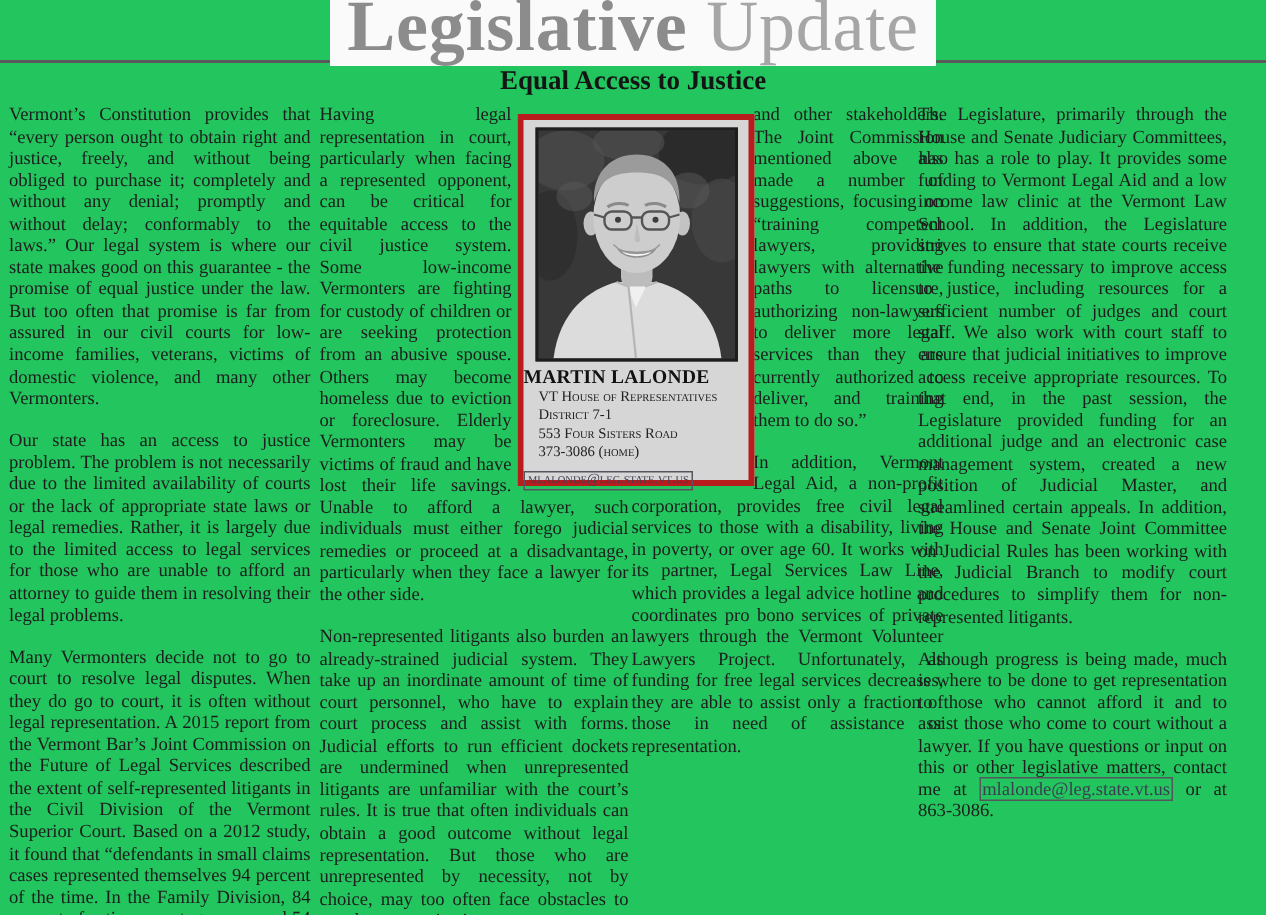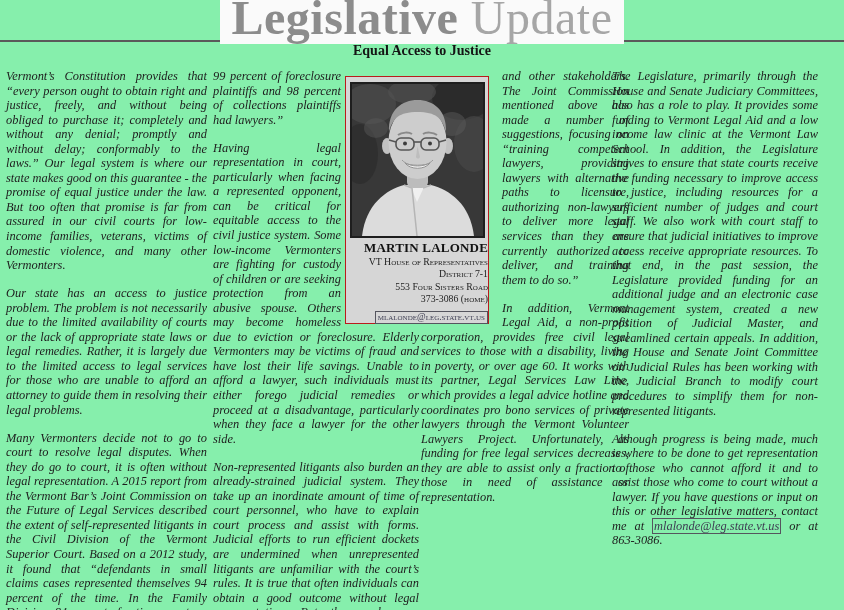--- a/index.html
+++ b/index.html
@@ -1,49 +1,49 @@
 <!DOCTYPE html>
 <html><head>
 <meta charset="utf-8">
 <style>
   html,body{margin:0;padding:0;background:#e9e9e9;}
   .page{
     position:relative;width:844px;height:610px;margin:0 auto;
-    background:#86efac;overflow:hidden;
+    background:#22c55e;overflow:hidden;
     font-family:"Liberation Serif", serif;color:#1c1c1c;
   }
   
   .masthead-rule{position:absolute;top:40px;left:0;width:844px;height:0;
     border-top:2px solid #5a5a5a;z-index:1;}
   .masthead-title{position:absolute;top:-10px;left:0;width:100%;text-align:center;
     margin:0;font-weight:normal;font-size:48px;letter-spacing:.5px;z-index:2;line-height:56px;}
   .masthead-title .mask{background:#fafafa;padding:0 12px;}
   .title-bold{font-weight:bold;color:#8c8c8c;}
   .title-light{color:#a6a6a6;}
   .subtitle{position:absolute;top:43px;left:0;width:100%;text-align:center;margin:0;
-    font-size:14px;font-weight:bold;color:#141414;z-index:2;}
+    font-size:18px;font-weight:bold;color:#141414;z-index:2;}
   
   .col{position:absolute;top:69px;text-align:justify;
     font-size:12.4px;line-height:14.55px;color:#1d1d1d;}
-  .col p{margin:0 0 13.5px 0;font-style:italic;}
+  .col p{margin:0 0 13.5px 0;}
   .col1{left:6px;width:201px;}
   .col2{left:213px;width:206px;}
   .col3{left:421px;width:208px;}
   .col4{left:612px;width:206px;}
   .spacer-r{float:right;width:78px;height:256px;}
   .spacer-l{float:left;width:81px;height:256px;}
   
-  .profile-card{position:absolute;left:345px;top:76px;width:144px;height:248px;
-    box-sizing:border-box;background:#d6d6d6;border:1px solid #b91c1c;
-    text-align:right;z-index:3;}
+  .profile-card{position:absolute;left:345px;top:76px;width:158px;height:248px;
+    box-sizing:border-box;background:#d6d6d6;border:4px solid #b91c1c;
+    text-align:left;z-index:3;}
   .photo-frame{width:131px;height:152px;margin:5px auto 2px;
     border:2px solid #1e1e1e;background:#3a3a3a;overflow:hidden;}
   .photo-frame svg{display:block;}
   .profile-name{font-weight:bold;font-size:13px;letter-spacing:.2px;margin:1px 0 0;color:#111;}
-  .profile-line{font-size:9.8px;font-variant:small-caps;line-height:12.4px;color:#222;}
+  .profile-line{font-size:9.8px;font-variant:small-caps;line-height:12.4px;color:#222;margin-left:10px;}
   .email-box-sm{display:inline-block;border:1px solid #55555e;padding:0 2px;
     font-size:9.4px;font-variant:small-caps;color:#3d3d52;margin-top:1px;
     text-decoration:none;line-height:11px;}
   
   .email-box-inline{border:1px solid #55555e;padding:0 1px;color:#3d3d52;
     text-decoration:none;white-space:nowrap;}
 </style>
 </head>
 <body>
 
@@ -54,21 +54,20 @@
   <h2 class="subtitle">Equal Access to Justice</h2>
 
   <div class="col col1">
     <p>Vermont’s Constitution provides that “every person ought to obtain right and justice, freely, and without being obliged to purchase it; completely and without any denial; promptly and without delay; conformably to the laws.” Our legal system is where our state makes good on this guarantee - the promise of equal justice under the law. But too often that promise is far from assured in our civil courts for low-income families, veterans, victims of domestic violence, and many other Vermonters.</p>
     <p>Our state has an access to justice problem. The problem is not necessarily due to the limited availability of courts or the lack of appropriate state laws or legal remedies. Rather, it is largely due to the limited access to legal services for those who are unable to afford an attorney to guide them in resolving their legal problems.</p>
     <p>Many Vermonters decide not to go to court to resolve legal disputes. When they do go to court, it is often without legal representation. A 2015 report from the Vermont Bar’s Joint Commission on the Future of Legal Services described the extent of self-represented litigants in the Civil Division of the Vermont Superior Court. Based on a 2012 study, it found that “defendants in small claims cases represented themselves 94 percent of the time. In the Family Division, 84 percent of active parentage cases and 54 percent of active divorces involved at least one self-represented litigant. 90 percent of the defendants in landlord-tenant cases were self-represented compared to only 24 percent of plaintiffs. Defendants in collections and foreclosure cases fared marginally ‘better,’ respectively left to represent themselves 84 percent and 74 percent of the time. This ‘improvement’ was offset, if not rendered irrelevant, by the fact that</p>
   </div>
 
   <div class="col col2">
     <div class="spacer-r"></div>
-    <p>99 percent of foreclosure plaintiffs and 98 percent of collections plaintiffs had lawyers.”</p>
     <p>Having legal representation in court, particularly when facing a represented opponent, can be critical for equitable access to the civil justice system. Some low-income Vermonters are fighting for custody of children or are seeking protection from an abusive spouse. Others may become homeless due to eviction or foreclosure. Elderly Vermonters may be victims of fraud and have lost their life savings. Unable to afford a lawyer, such individuals must either forego judicial remedies or proceed at a disadvantage, particularly when they face a lawyer for the other side.</p>
     <p>Non-represented litigants also burden an already-strained judicial system. They take up an inordinate amount of time of court personnel, who have to explain court process and assist with forms. Judicial efforts to run efficient dockets are undermined when unrepresented litigants are unfamiliar with the court’s rules. It is true that often individuals can obtain a good outcome without legal representation. But those who are unrepresented by necessity, not by choice, may too often face obstacles to equal access to justice.</p>
 
   </div>
 
   <div class="col col3">
     <div class="spacer-l"></div>
     <p>and other stakeholders. The Joint Commission mentioned above has made a number of suggestions, focusing on “training competent lawyers, providing lawyers with alternative paths to licensure, authorizing non-lawyers to deliver more legal services than they are currently authorized to deliver, and training them to do so.”</p>
     <p>In addition, Vermont Legal Aid, a non-profit corporation, provides free civil legal services to those with a disability, living in poverty, or over age 60. It works with its partner, Legal Services Law Line, which provides a legal advice hotline and coordinates pro bono services of private lawyers through the Vermont Volunteer Lawyers Project. Unfortunately, as funding for free legal services decreases, they are able to assist only a fraction of those in need of assistance or representation.</p>
   </div>

